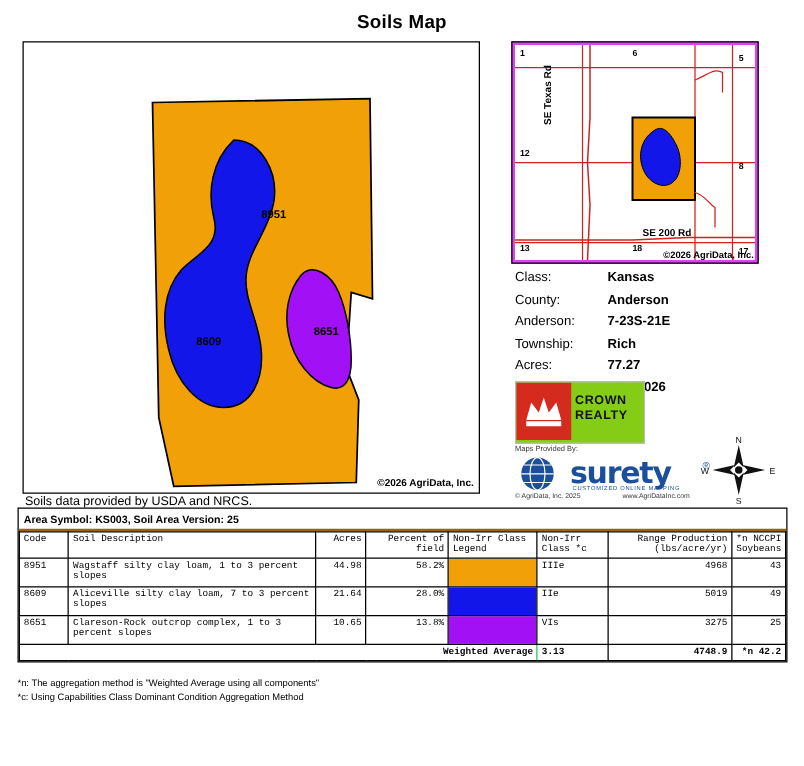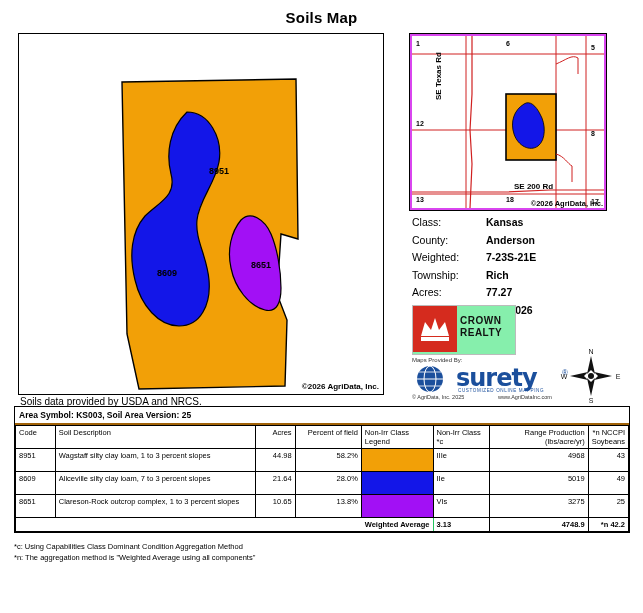--- a/index.html
+++ b/index.html
@@ -43,21 +43,21 @@
   
   .fields{
     position:absolute;left:412px;top:215px;width:200px;font-size:10.5px;
   }
   .frow{display:flex;margin-bottom:3.5px;line-height:14px;}
   .flab{width:74px;}
   .fval{font-weight:bold;}
   
   .crown{
     position:absolute;left:412px;top:305px;width:102px;height:48px;
-    border:1px solid #bbb;background:#86efac;overflow:hidden;
+    border:1px solid #bbb;background:#84cc16;overflow:hidden;
   }
   .crown-left{
     position:absolute;left:0;top:0;width:44px;height:46px;background:#d52b1e;
   }
   .crown-txt{
     position:absolute;left:47px;top:9px;font-size:10px;font-weight:bold;
     line-height:12px;letter-spacing:.5px;color:#111;
   }
   .mapsby{
     position:absolute;left:412px;top:357px;font-size:6px;color:#333;
@@ -80,21 +80,21 @@
   .agri-foot2{
     position:absolute;left:498px;top:394px;font-size:5.5px;color:#333;
   }
   
   .compass{position:absolute;left:560px;top:348px;width:62px;height:56px;}
   
   .tablewrap{
     position:absolute;left:14px;top:406px;width:614px;
     border:1px solid #000;
   }
-  table{border-collapse:collapse;width:100%;font-size:7.5px;}
+  table{border-collapse:collapse;width:100%;font-size:7.5px;font-family:Liberation Mono, monospace;}
   th,td{border:1px solid #000;padding:2px 3px;vertical-align:top;}
   .areahdr{
     font-size:8.5px;font-weight:bold;text-align:left;padding:3px 4px;
     border:none;border-bottom:2px solid #a16207;
   }
   th{font-weight:normal;font-size:7.5px;text-align:left;}
   .c-code{width:34px;}
   .c-desc{width:206px;}
   .c-acres{width:34px;text-align:right;}
   .c-pct{width:62px;text-align:right;}
@@ -170,21 +170,21 @@
 <div class="fields">
   <div class="frow">
     <div class="flab">Class:</div>
     <div class="fval">Kansas</div>
   </div>
   <div class="frow">
     <div class="flab">County:</div>
     <div class="fval">Anderson</div>
   </div>
   <div class="frow">
-    <div class="flab">Weighted:</div>
+    <div class="flab">Anderson:</div>
     <div class="fval">7-23S-21E</div>
   </div>
   <div class="frow">
     <div class="flab">Township:</div>
     <div class="fval">Rich</div>
   </div>
   <div class="frow">
     <div class="flab">Acres:</div>
     <div class="fval">77.27</div>
   </div>
@@ -290,15 +290,15 @@
         <td colspan="5" class="wavg-lab">Weighted Average</td>
         <td class="c-nic bold">3.13</td>
         <td class="c-rp bold">4748.9</td>
         <td class="c-nc bold">*n 42.2</td>
       </tr>
     </tbody>
   </table>
 </div>
 
 <div class="notes">
+  <div>*n: The aggregation method is "Weighted Average using all components"</div>
   <div>*c: Using Capabilities Class Dominant Condition Aggregation Method</div>
-  <div>*n: The aggregation method is "Weighted Average using all components"</div>
 </div>
 
 </body></html>

